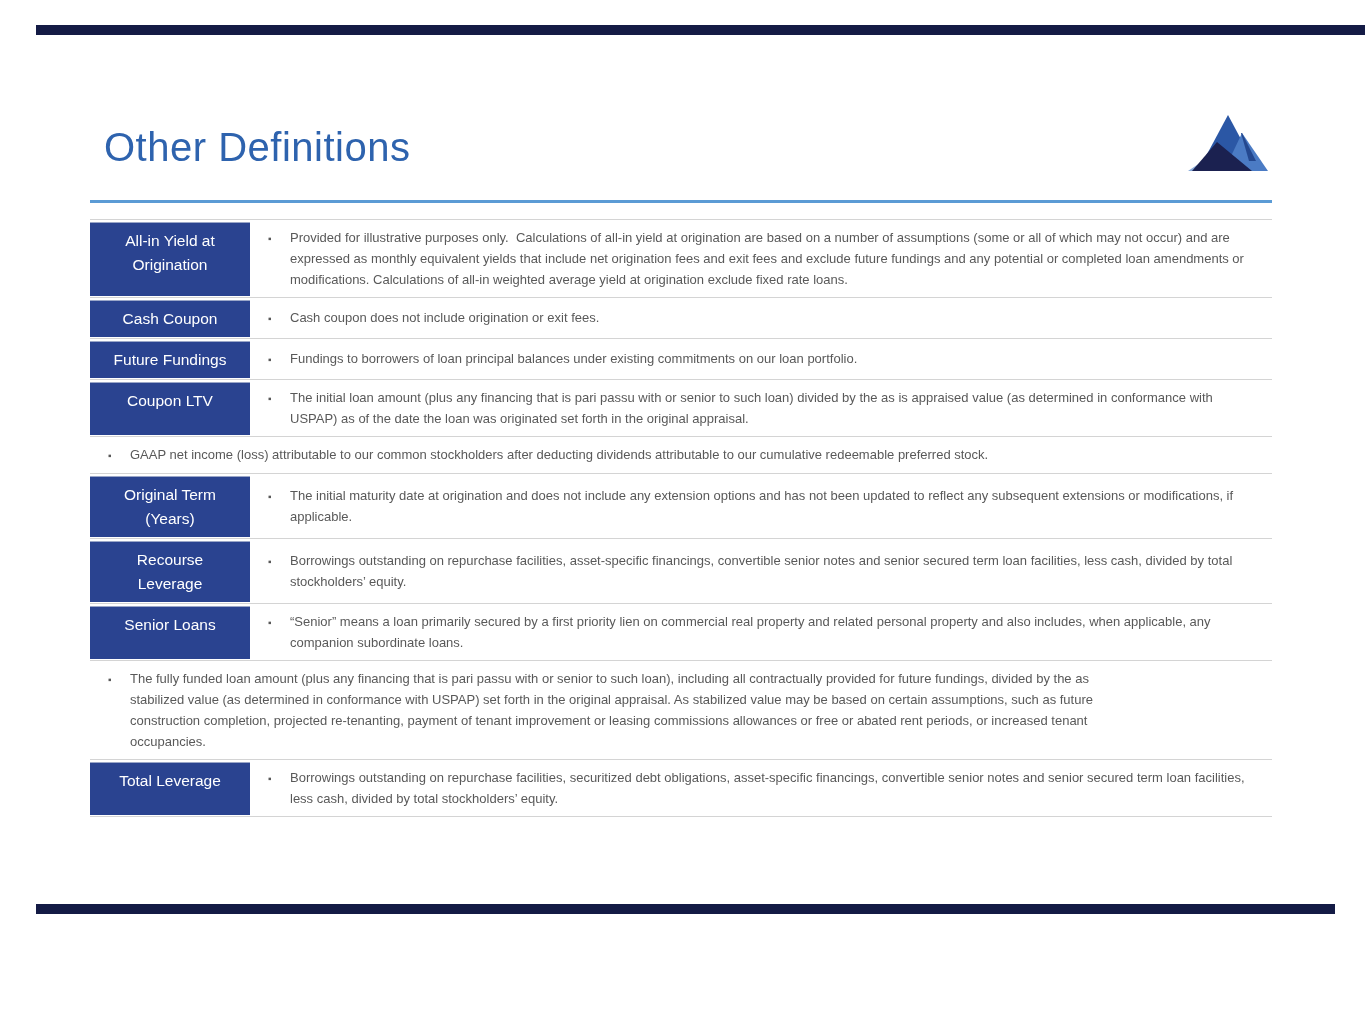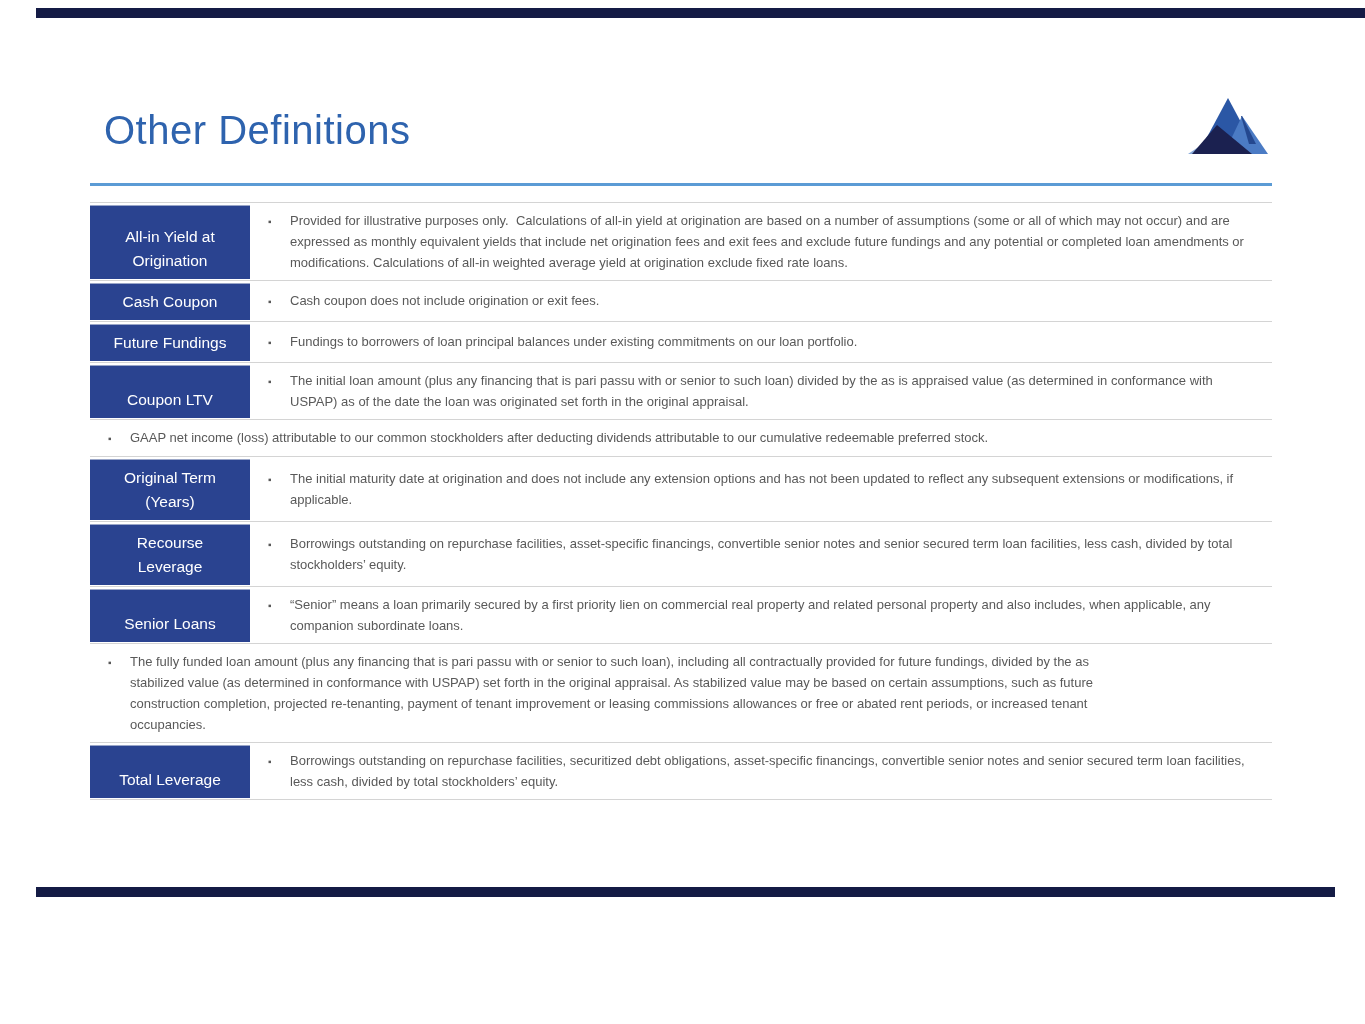--- a/index.html
+++ b/index.html
@@ -5,20 +5,21 @@
   * { margin: 0; padding: 0; box-sizing: border-box; }
   html, body { background: #ffffff; }
   body { font-family: "Liberation Sans", sans-serif; }
 
   .slide {
     position: relative;
     width: 1365px;
     height: 905px;
     background: #ffffff;
     overflow: hidden;
+    margin-top: 17px;
   }
 
   .top-bar {
     position: absolute;
     top: 8px; left: 36px; right: 0;
     height: 10px;
     background: #141b45;
   }
   .bottom-bar {
     position: absolute;
@@ -66,21 +67,21 @@
     flex: 0 0 160px;
     width: 160px;
     margin: 1.5px 0;
     padding: 6px 14px;
     background: #2a4390;
     border-top: 1px solid #9aa6c8;
     color: #ffffff;
     font-size: 15.5px;
     line-height: 24px;
     display: flex;
-    align-items: flex-end;
+    align-items: flex-start;
     justify-content: center;
     text-align: center;
   }
 
   .def-cell {
     flex: 1 1 auto;
     display: flex;
     align-items: center;
     padding: 7px 14px 7px 18px;
   }

